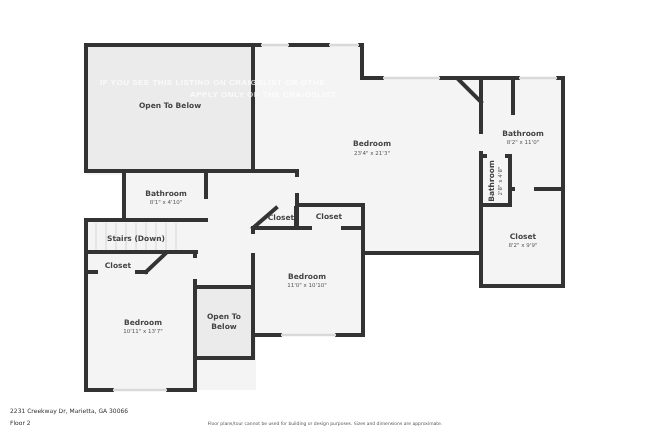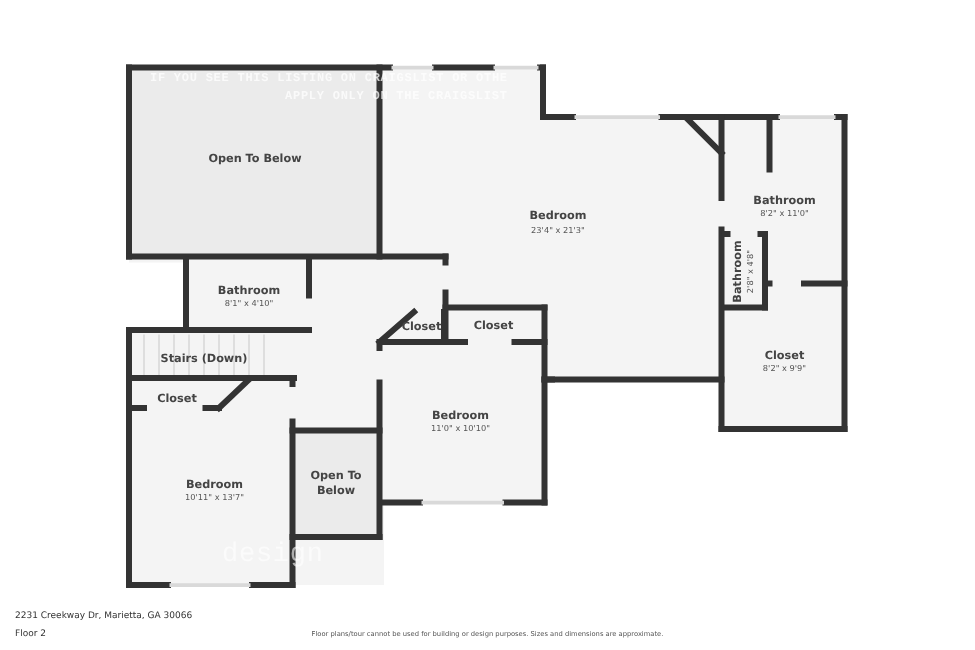--- a/index.html
+++ b/index.html
@@ -3,21 +3,21 @@
 <meta charset="utf-8">
 <style>
   html, body { margin:0; padding:0; background:#ffffff; }
   body { width:650px; height:433px; position:relative; overflow:hidden; font-family:"Liberation Sans", sans-serif; }
   svg { position:absolute; left:0; top:0; }
   .lbl { font-family:"DejaVu Sans", sans-serif; font-weight:bold; fill:#444; font-size:7.5px; }
   .dim { font-family:"DejaVu Sans", sans-serif; fill:#555; font-size:5.5px; }
   .footer-addr { position:absolute; left:10px; top:407px; font-size:6px; color:#333; font-family:"DejaVu Sans", sans-serif; }
   .footer-floor { position:absolute; left:10px; top:419px; font-size:6px; color:#333; font-family:"DejaVu Sans", sans-serif; }
   .footer-disc { position:absolute; left:0; width:650px; text-align:center; top:421px; font-size:4.5px; color:#555; font-family:"DejaVu Sans", sans-serif; }
-  .wm { position:absolute; color:rgba(255,255,255,0.75); font-weight:bold; font-family:Liberation Mono, monospace; font-size:8px; letter-spacing:0.5px; white-space:nowrap; }
+  .wm { position:absolute; color:rgba(255,255,255,0.75); font-weight:bold; font-family:Liberation Sans, sans-serif; font-size:8px; letter-spacing:0.5px; white-space:nowrap;margin-top:30px; }
 </style>
 </head>
 <body>
 
 <svg width="650" height="433" viewBox="0 0 650 433">
 
   <g>
     <rect x="86" y="45" width="276" height="130" fill="#f4f4f4"></rect>
     <rect x="86" y="45" width="167" height="126" fill="#ebebeb"></rect>
     <rect x="253" y="45" width="110" height="35" fill="#f4f4f4"></rect>

